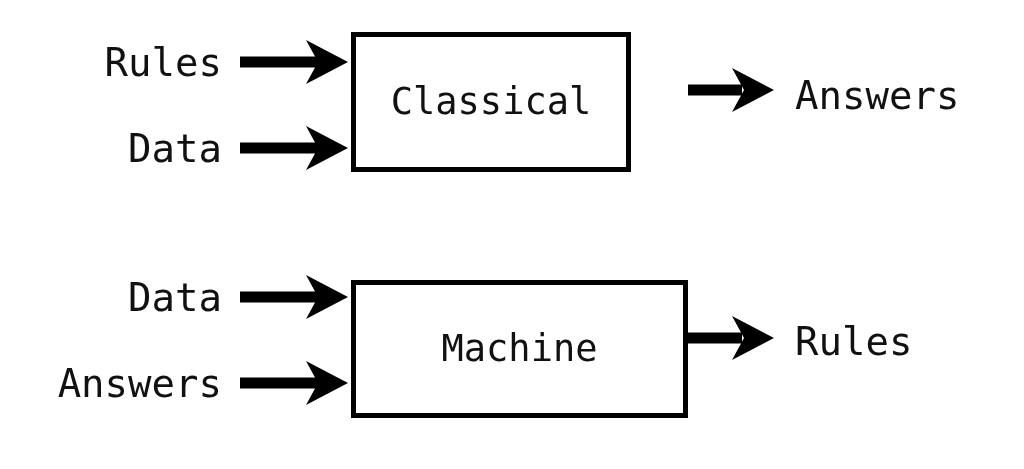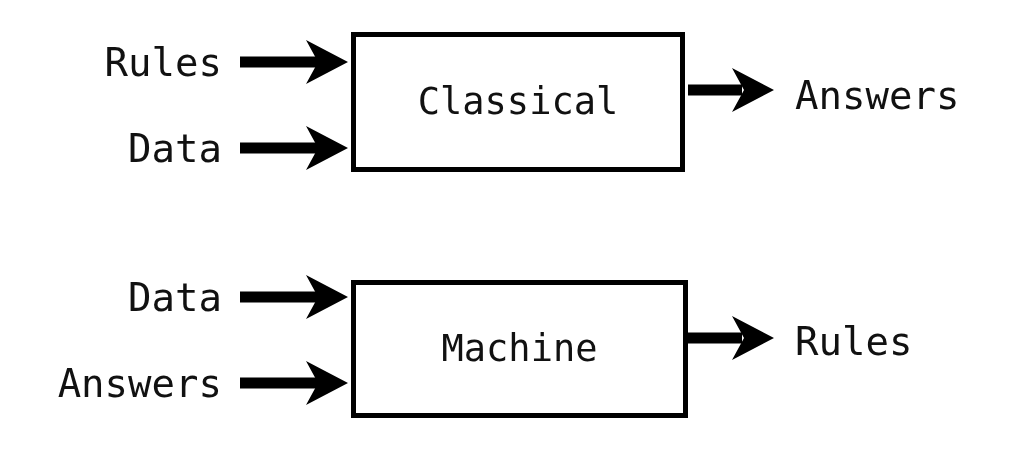--- a/index.html
+++ b/index.html
@@ -84,21 +84,21 @@
       <rect x="240" y="377.5" width="92" height="11" fill="#000000"></rect>
       <path d="M 348 383 L 306 361 L 318 383 L 306 405 Z" fill="#000000"></path>
     </g>
 
     <g>
       <rect x="688" y="332.5" width="54" height="11" fill="#000000"></rect>
       <path d="M 774 338 L 732 316 L 744 338 L 732 360 Z" fill="#000000"></path>
     </g>
   </svg>
 
-  <div class="proc-box" style="left:351px; top:32px; width:334px; height:140px;">
+  <div class="proc-box" style="left:351px; top:32px; width:280px; height:140px;">
     <div class="proc-line">Classical</div>
   </div>
 
   <div class="io-label right-aligned" style="left:22px; top:62px; width:200px;">Rules</div>
 
   <div class="io-label right-aligned" style="left:22px; top:148px; width:200px;">Data</div>
 
   <div class="io-label" style="left:795px; top:95px;">Answers</div>
 
   <div class="proc-box" style="left:351px; top:280px; width:337px; height:138px;text-align:right;">

